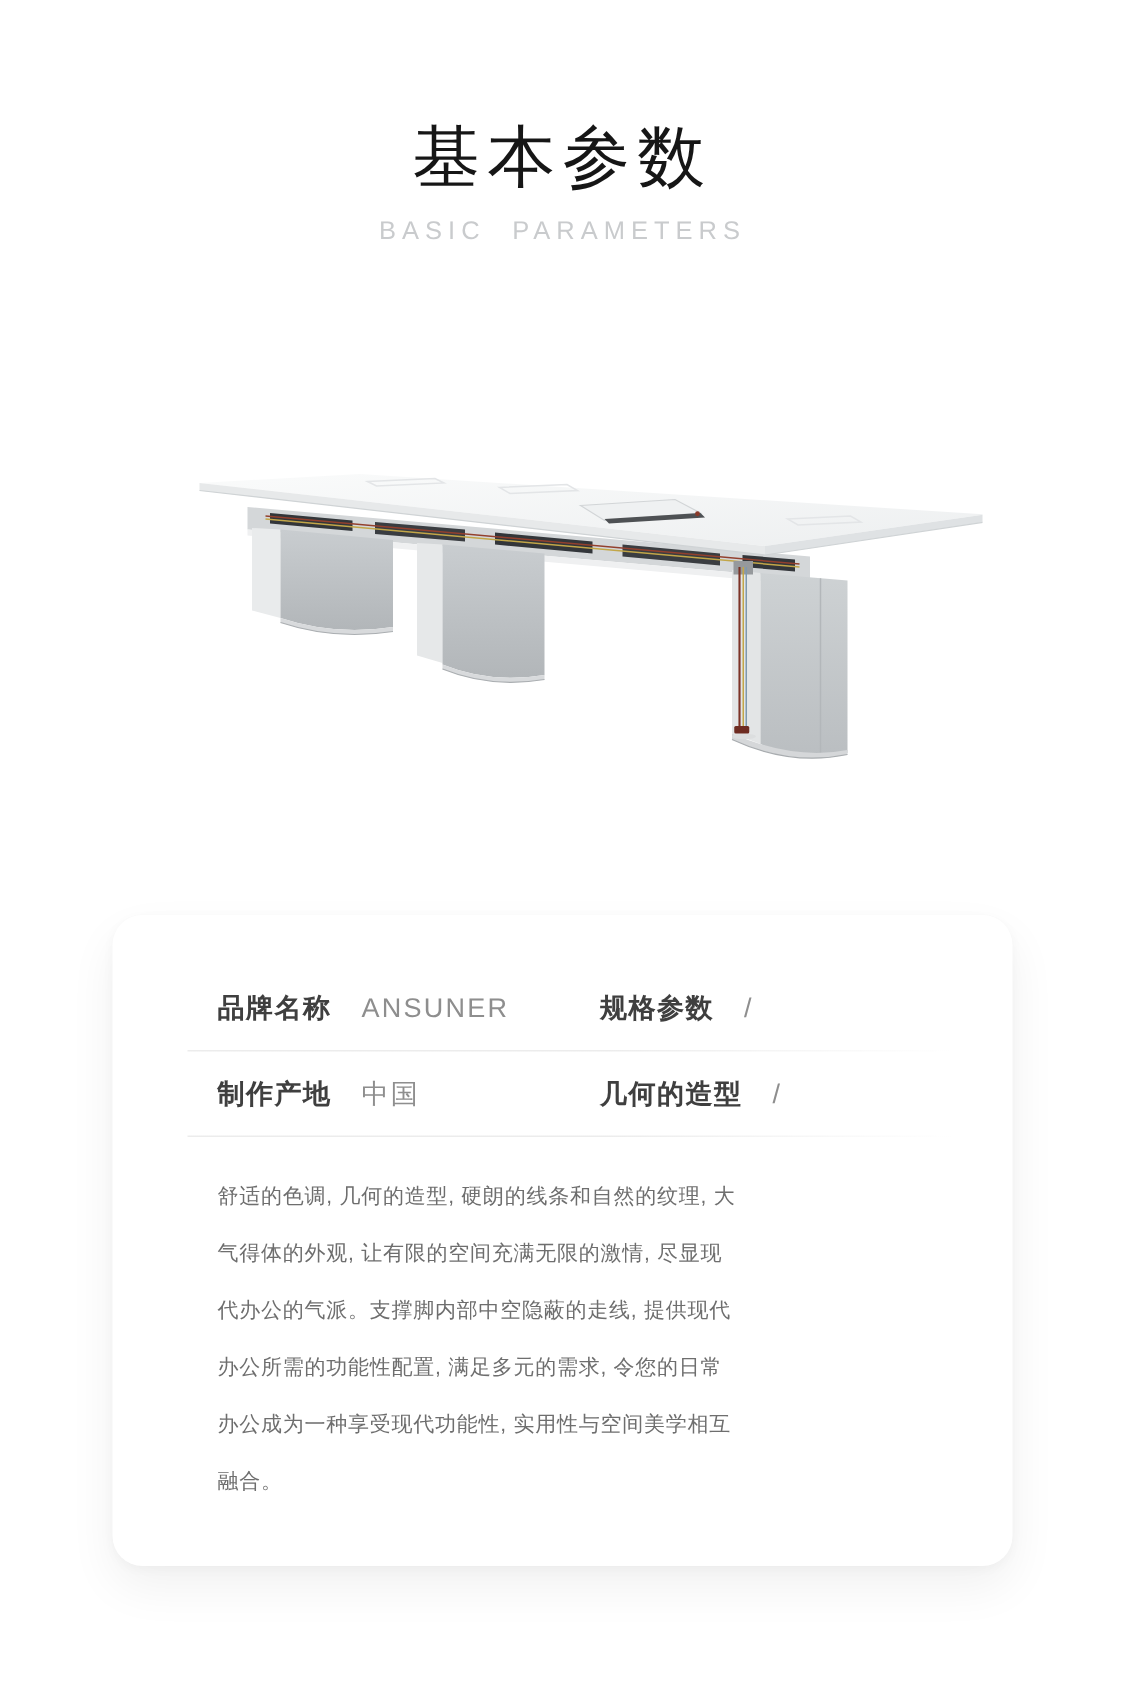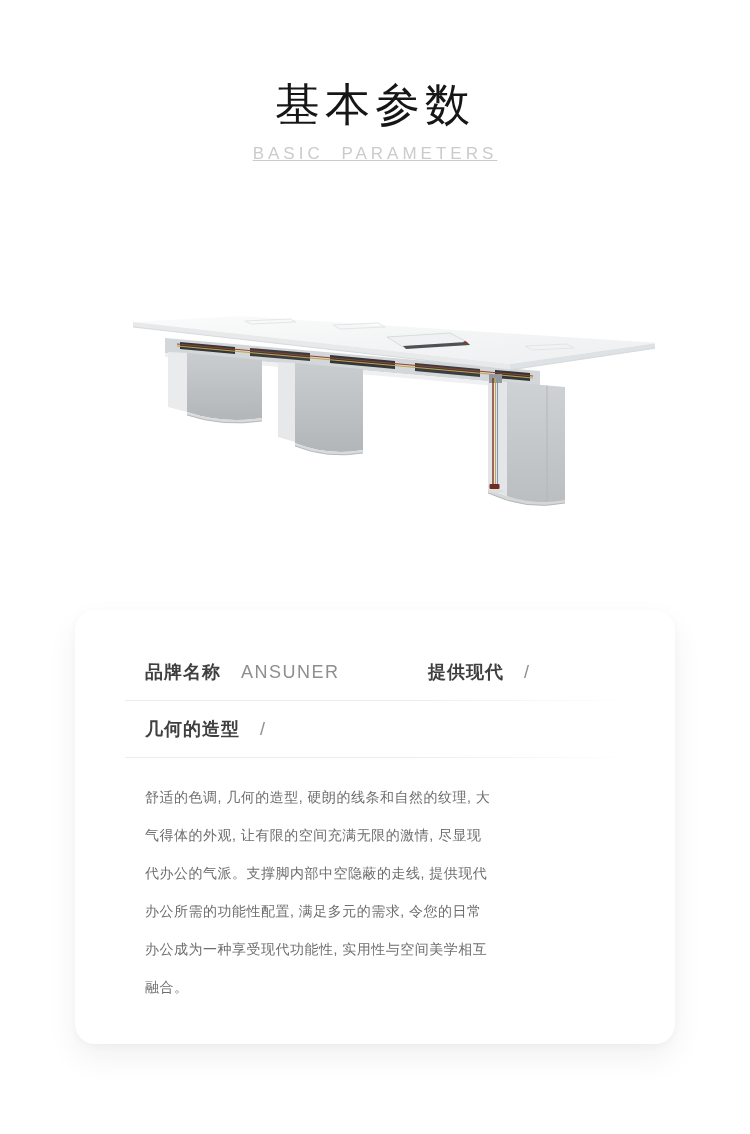--- a/index.html
+++ b/index.html
@@ -31,21 +31,20 @@
     position: absolute;
     top: 144px;
     left: 0;
     width: 750px;
     text-align: center;
     font-size: 17px;
     line-height: 20px;
     color: #c9cbcd;
     letter-spacing: 4px;
     word-spacing: 9px;
-    text-decoration: underline;
   }
   
   .figure {
     position: absolute;
     top: 290px;
     left: 95px;
     width: 560px;
     height: 235px;
   }
   .figure svg { display: block; width: 100%; height: 100%; }
@@ -59,21 +58,20 @@
     box-sizing: border-box;
     background: #ffffff;
     border-radius: 20px;
     box-shadow: 0 2px 8px rgba(0,0,0,0.03), 0 14px 32px rgba(0,0,0,0.06);
   }
   .spec-row {
     margin: 0 45px 0 70px;
     height: 56px;
     display: flex;
     align-items: center;
-    gap: 28px;
   }
   .spec-row.first { margin-top: 34px; }
   .pair { display: flex; align-items: center; }
   .pair.pair-left { width: 255px; flex: none; }
   .spec-label {
     font-size: 18px;
     font-weight: bold;
     color: #3f3f3f;
     letter-spacing: 1px;
     white-space: nowrap;
@@ -196,28 +194,32 @@
 </div>
 
 <div class="spec-card">
 
   <div class="spec-row first">
     <div class="pair pair-left">
       <span class="spec-label">品牌名称</span>
       <span class="spec-value">ANSUNER</span>
     </div>
     <div class="pair">
-      <span class="spec-label">提供现代</span>
+      <span class="spec-label">规格参数</span>
       <span class="spec-value">/</span>
     </div>
   </div>
 
   <div class="divider"></div>
 
   <div class="spec-row">
+    <div class="pair pair-left">
+      <span class="spec-label">制作产地</span>
+      <span class="spec-value">中国</span>
+    </div>
     <div class="pair">
       <span class="spec-label">几何的造型</span>
       <span class="spec-value">/</span>
     </div>
   </div>
 
   <div class="divider"></div>
 
   <div class="design-section">
     <div class="design-body">舒适的色调, 几何的造型, 硬朗的线条和自然的纹理, 大

